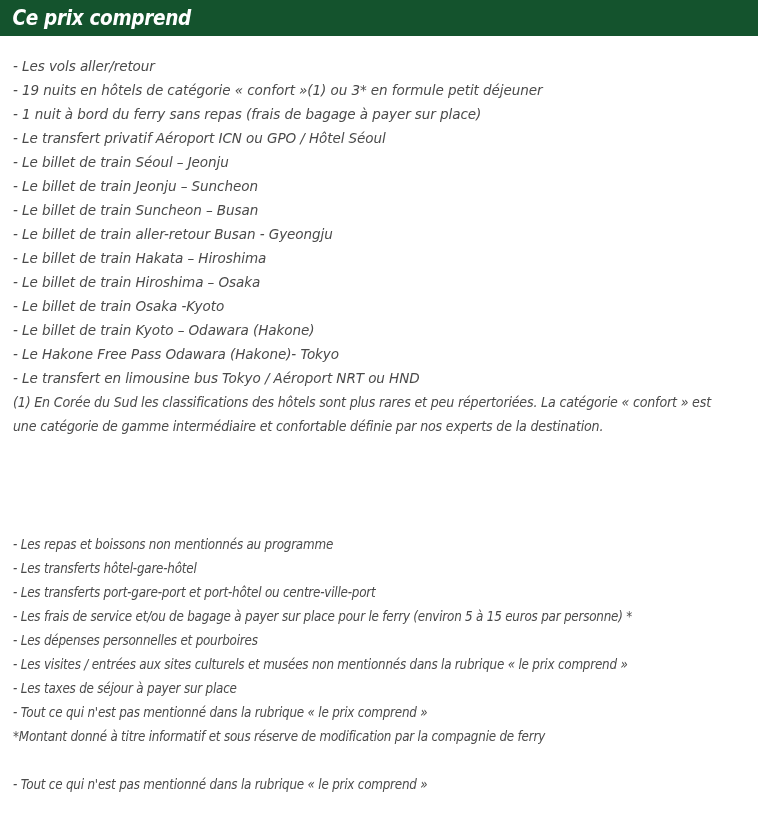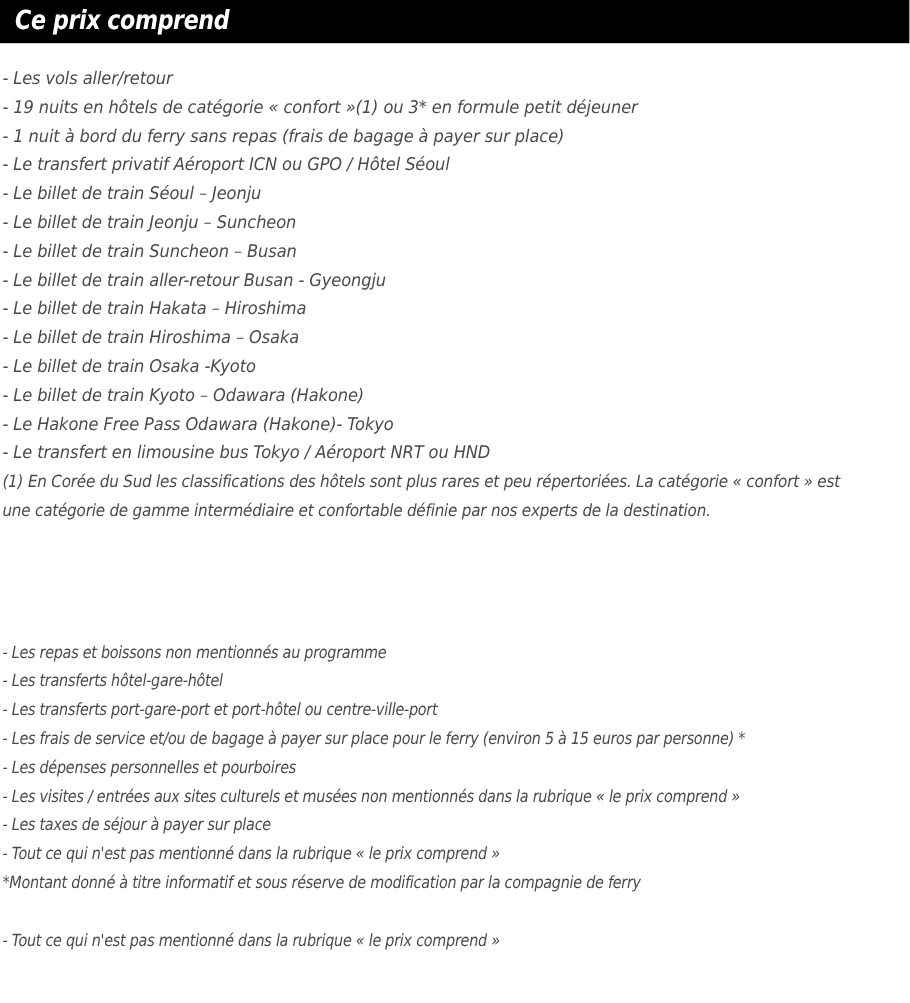--- a/index.html
+++ b/index.html
@@ -17,21 +17,21 @@
   }
 
   .page {
     position: relative;
     width: 758px;
     height: 836px;
   }
 
   
   .section-bar {
-    background: #000000;
+    background: #14532d;
     color: #ffffff;
     display: flex;
     align-items: center;
     box-sizing: border-box;
   }
   .section-bar .bar-title {
     font-family: "DejaVu Sans", sans-serif;
     font-style: italic;
     font-weight: bold;
     font-size: 22px;
@@ -56,21 +56,21 @@
     top: 512px;
     width: 758px;
     height: 35px;
   }
 
   
   .section-body {
     position: absolute;
     left: 0;
     box-sizing: border-box;
-    padding-left: 2px;
+    padding-left: 13px;
   }
   #body-included { top: 54px; width: 758px; }
   #body-excluded { top: 532px; width: 758px; }
 
   .line {
     font-style: italic;
     color: #4a4a4a;
     white-space: nowrap;
   }
 

